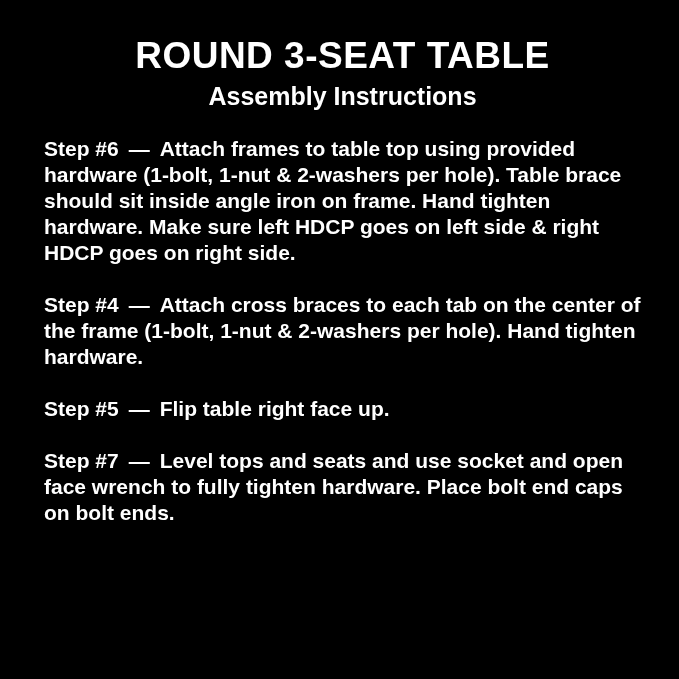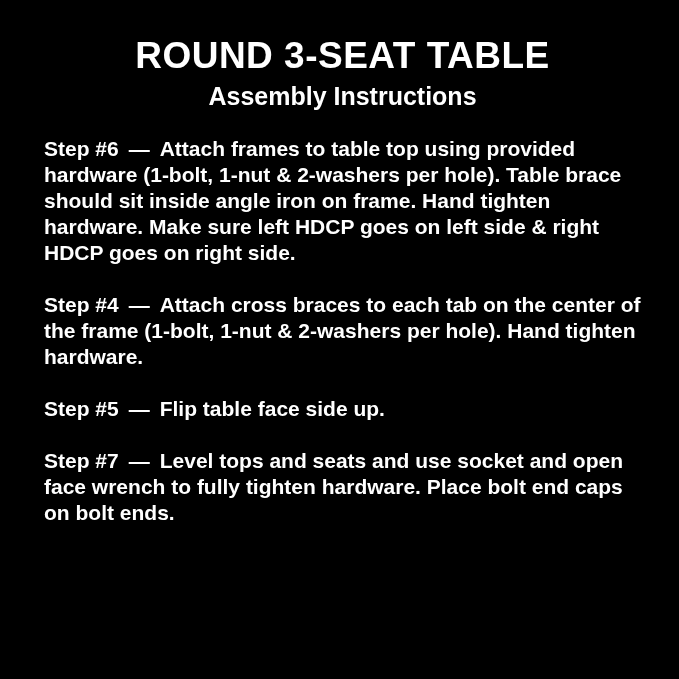--- a/index.html
+++ b/index.html
@@ -55,17 +55,17 @@
     <h2 class="subtitle">Assembly Instructions</h2>
   </div>
 
   <div class="steps">
 
     <p class="step"><span>Step #6</span><span class="step-sep">—</span><span>Attach frames to table top using provided hardware (1-bolt, 1-nut &amp; 2-washers per hole). Table brace should sit inside angle iron on frame. Hand tighten hardware. Make sure left HDCP goes on left side &amp; right HDCP goes on right side.</span></p>
 
 
     <p class="step"><span>Step #4</span><span class="step-sep">—</span><span>Attach cross braces to each tab on the center of the frame (1-bolt, 1-nut &amp; 2-washers per hole). Hand tighten hardware.</span></p>
 
-    <p class="step"><span>Step #5</span><span class="step-sep">—</span><span>Flip table face side up.</span></p>
+    <p class="step"><span>Step #5</span><span class="step-sep">—</span><span>Flip table right face up.</span></p>
 
     <p class="step"><span>Step #7</span><span class="step-sep">—</span><span>Level tops and seats and use socket and open face wrench to fully tighten hardware. Place bolt end caps on bolt ends.</span></p>
   </div>
 </div>
 
 </body></html>

